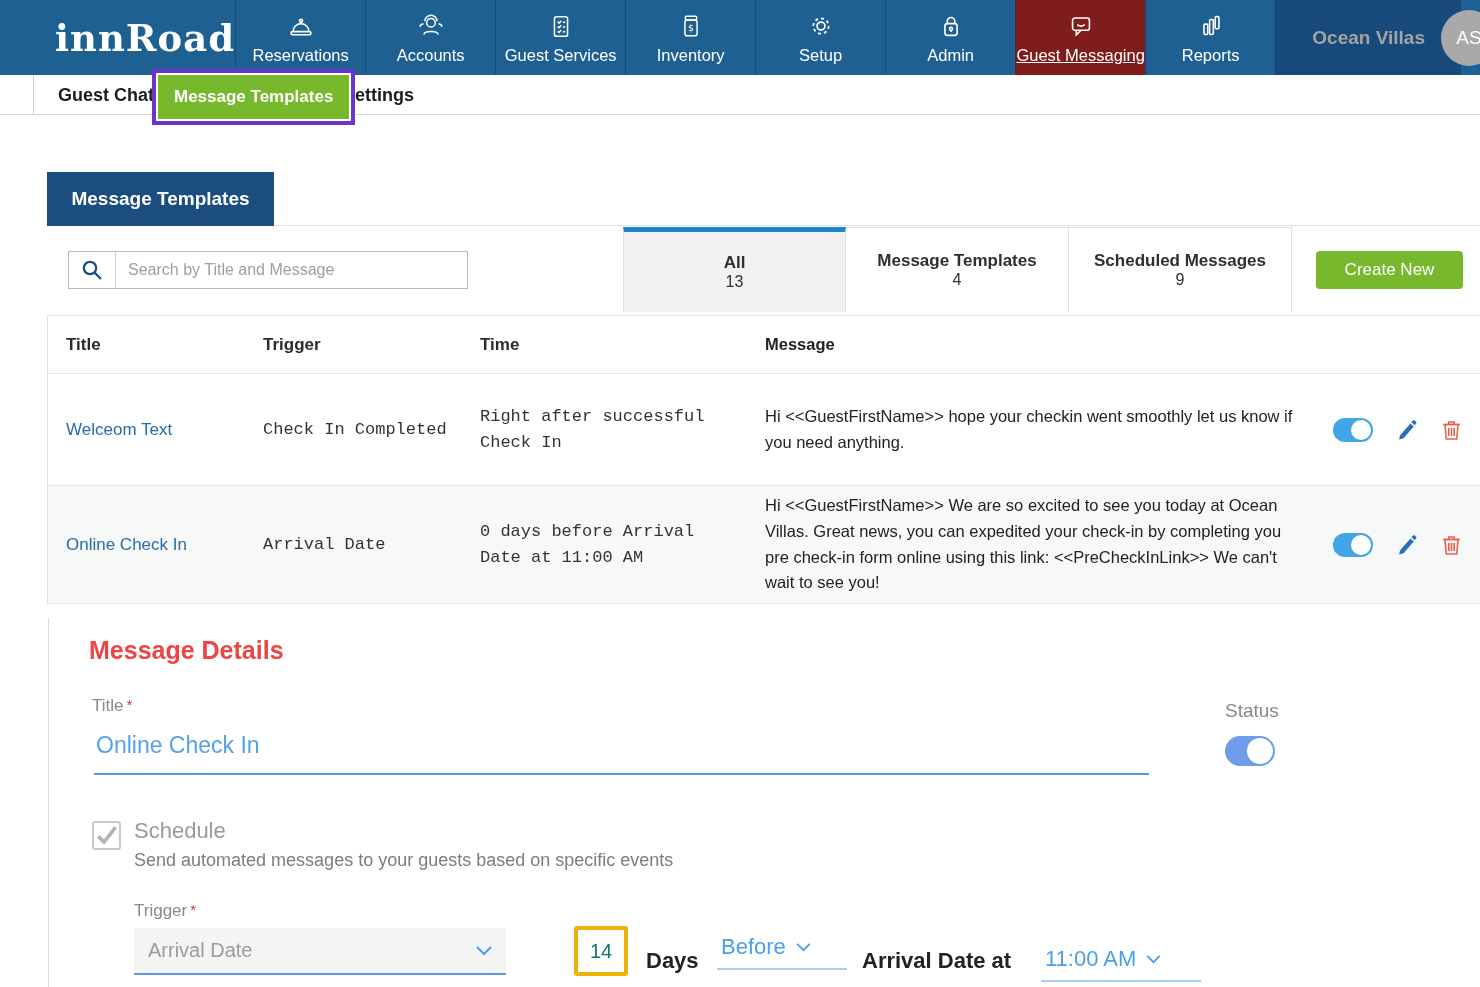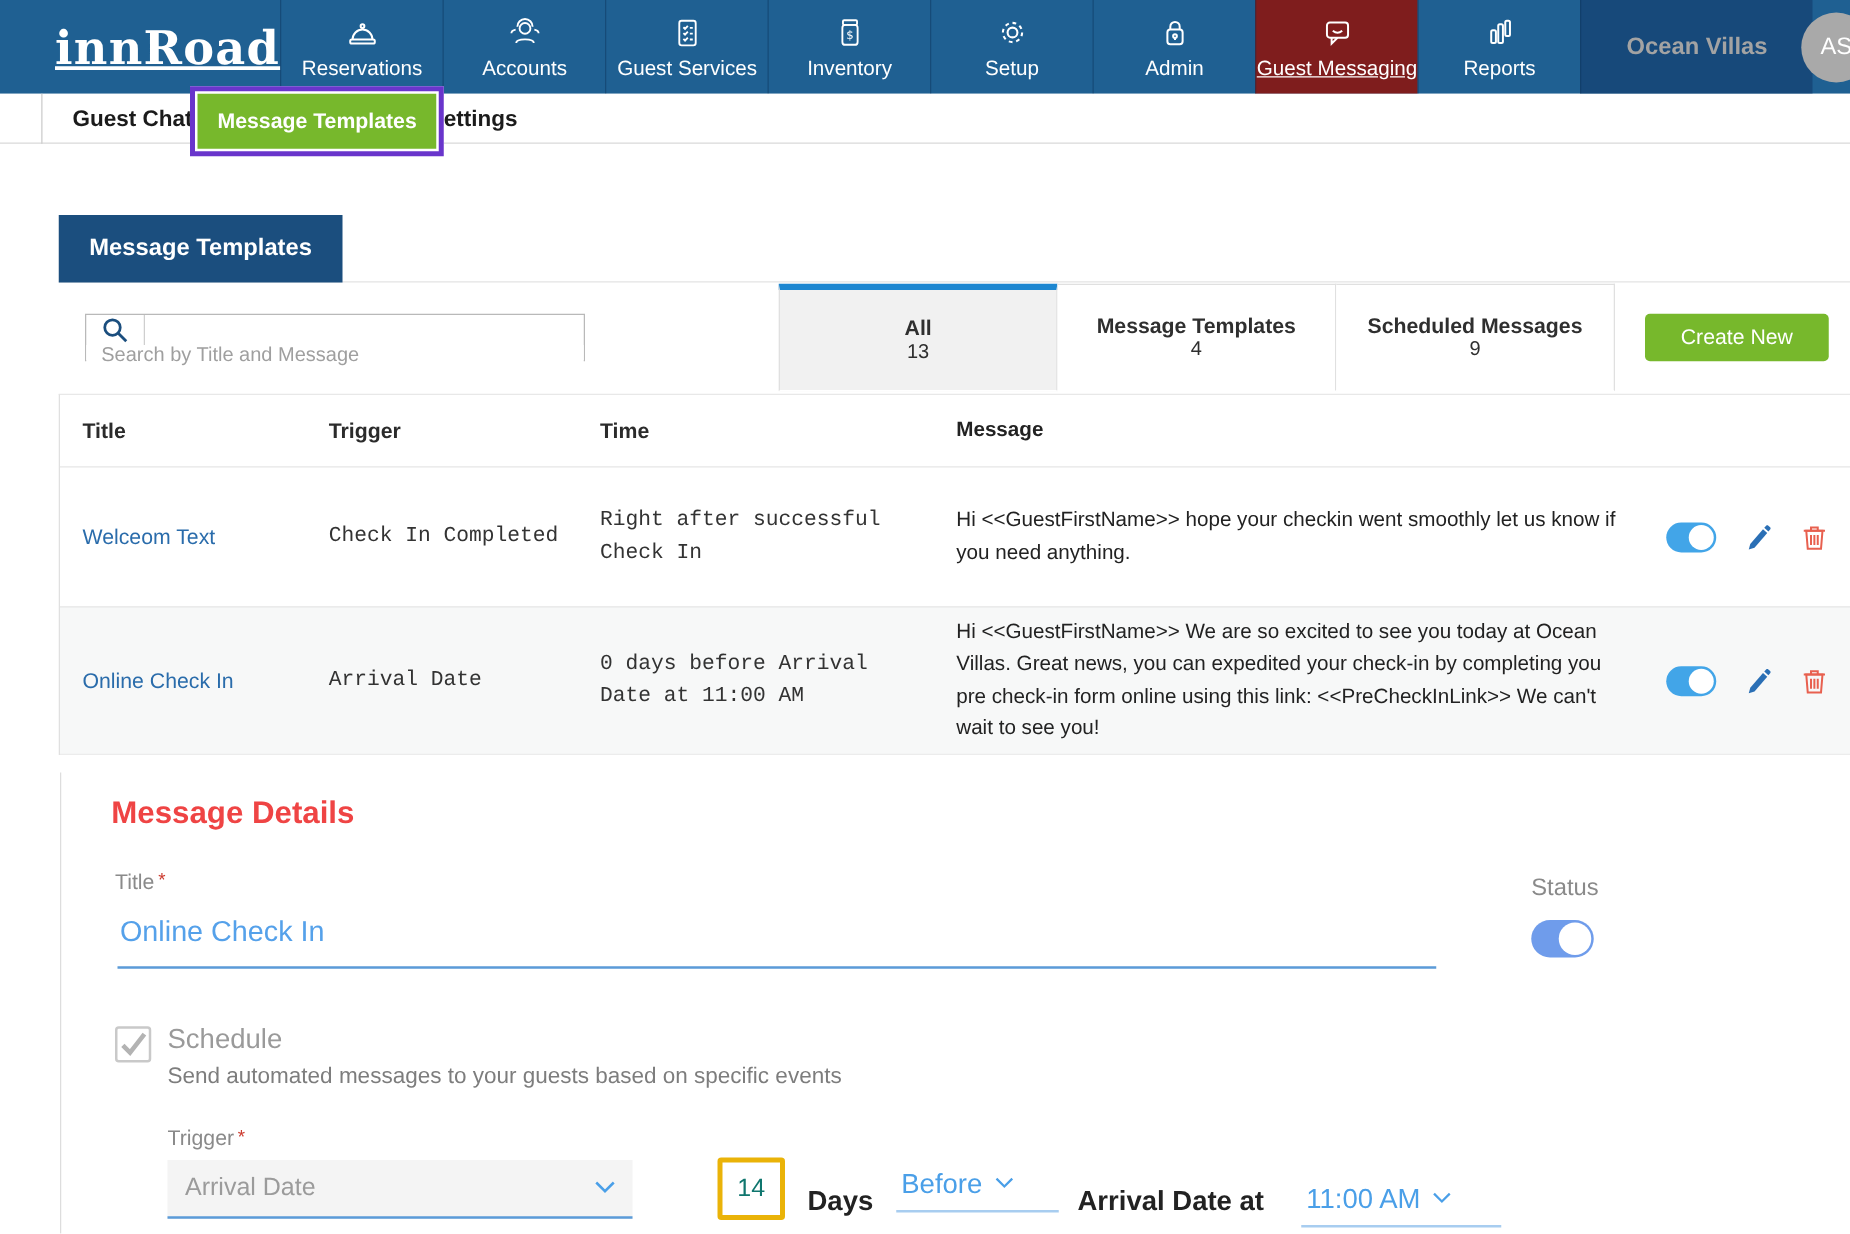--- a/index.html
+++ b/index.html
@@ -3,43 +3,43 @@
 <meta charset="utf-8">
 <style>
   * { margin:0; padding:0; box-sizing:border-box; }
   html,body { background:#fff; }
   #app {
     position:relative; width:1480px; height:987px; overflow:hidden;
     background:#fff; font-family:"Liberation Sans", sans-serif; color:#333;
   }
   
   .topnav { position:absolute; top:0; left:0; width:1480px; height:75px; background:#1f6092; display:flex; }
-  .logo { flex:0 0 203px; display:flex; align-items:center; padding-left:44px;
-          color:#fff; font-family:"DejaVu Serif", serif; font-weight:bold; font-size:37px; letter-spacing:1px;text-decoration:underline; }
+  .logo { flex:0 0 203px; display:flex; align-items:center; padding-left:55px;
+          color:#fff; font-family:"DejaVu Serif", serif; font-weight:bold; font-size:37px; letter-spacing:1px; }
   .nav-item { flex:0 0 130px; display:flex; flex-direction:column; align-items:center; justify-content:center;
               gap:5px; color:#fff; font-size:16.5px; border-left:1px solid rgba(12,52,88,0.45); cursor:pointer; }
   .nav-item.active { background:#7f1d1d;text-decoration:underline; }
   .nav-item svg { width:30px; height:30px; display:block; }
   .property { flex:0 0 186px; background:#17497a; color:#a3a3a3; display:flex; align-items:center;
               justify-content:center; font-size:19px; font-weight:bold; border-left:1px solid rgba(12,52,88,0.45); }
   .avatar { position:absolute; left:1441px; top:10px; width:56px; height:56px; border-radius:50%;
             background:#a9a9a9; color:#fff; font-size:19px; display:flex; align-items:center; justify-content:center; }
   
   .subnav { position:absolute; top:75px; left:0; width:1480px; height:40px; background:#fff; border-bottom:1px solid #d9d9d9; }
   .subnav-vline { position:absolute; left:33px; top:0; width:1px; height:40px; background:#ccc; }
   .subnav-link { position:absolute; top:0; height:40px; line-height:40px; font-size:18px; font-weight:bold; color:#1b1b1b; cursor:pointer; }
   .link-guest-chat { left:58px; }
   .link-settings { left:343px; }
   .purple-box { position:absolute; left:152px; top:-6px; background:#fff; border:4px solid #6935cb; padding:2px; z-index:6; }
   .green-tab { background:#77b82c; color:#fff; font-size:17px; font-weight:bold; padding:12px 16px; cursor:pointer; }
   
   .panel-tab { position:absolute; left:47px; top:172px; width:227px; height:54px; background:#1b4e7e; color:#fff;
                font-weight:bold; font-size:19px; display:flex; align-items:center; justify-content:center; z-index:3; cursor:pointer; }
   .toolbar-line { position:absolute; left:47px; top:225px; width:1433px; height:1px; background:#e3e3e3; }
-  .search { position:absolute; left:68px; top:251px; width:400px; height:38px; border:1px solid #b9b9b9; display:flex; background:#fff;flex-direction:column; }
+  .search { position:absolute; left:68px; top:251px; width:400px; height:38px; border:1px solid #b9b9b9; display:flex; background:#fff; }
   .search-icon-box { width:47px; border-right:1px solid #cfcfcf; display:flex; align-items:center; justify-content:center; }
   .search input { flex:1; border:none; outline:none; padding:0 12px; font-size:16px; color:#444;
                   font-family:"Liberation Sans", sans-serif; }
   .search input::placeholder { color:#9f9f9f; }
   .filters { position:absolute; left:623px; top:227px; height:86px; display:flex; }
   .filter { width:223px; border-right:1px solid #e0e0e0; border-top:1px solid #e0e0e0; border-bottom:1px solid #fff;
             display:flex; flex-direction:column; align-items:center; justify-content:center; gap:0;
             background:#fff; cursor:pointer; }
   .filter:first-child { border-left:1px solid #e0e0e0; }
   .filter .f-label { font-size:17px; font-weight:bold; color:#2f2f2f; }

